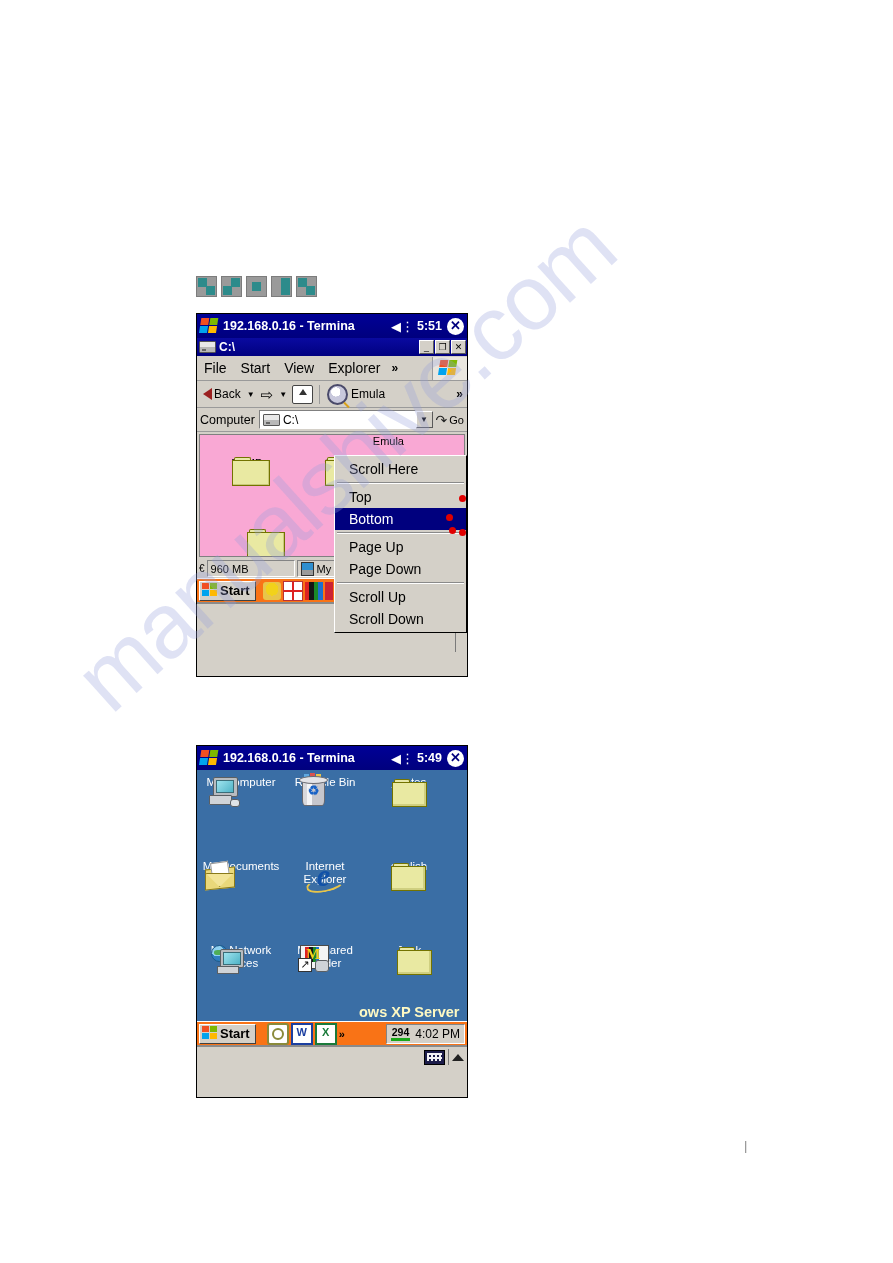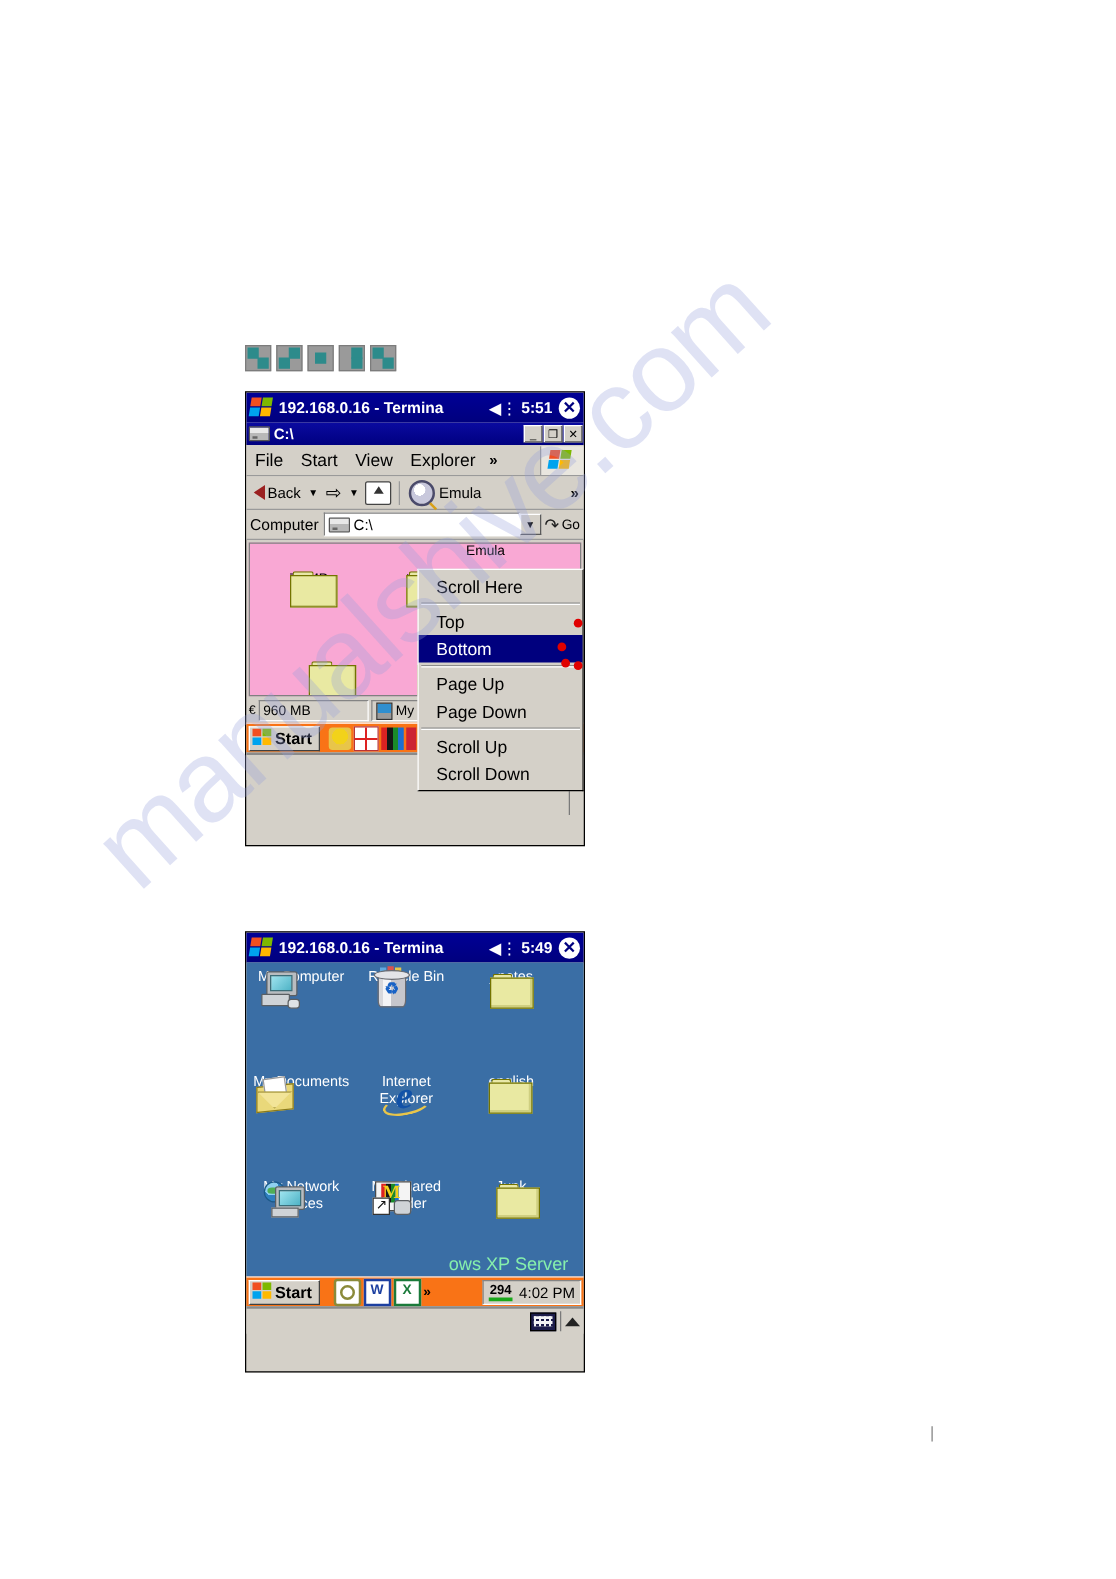--- a/index.html
+++ b/index.html
@@ -602,22 +602,22 @@
     background:#cfd3d7;border:1px solid #5b5f63;border-radius:3px;
   }
   .ico-shared .arrow {
     position:absolute;left:1px;top:14px;width:12px;height:12px;
     background:#fff;border:1px solid #333;
     font-size:11px;line-height:10px;color:#111;text-align:center;
   }
 
   .dk-overlay {
     position: absolute;
-    color: #86efac;
-    font-weight: normal;
+    color: #fef9c3;
+    font-weight: bold;
     white-space: nowrap;
     font-family: "Liberation Sans", sans-serif;
   }
 
   .tray {
     margin-left: auto;
     height: 20px;
     background: #d4d0c8;
     border: 1px solid #848484;
     border-right-color: #fff; border-bottom-color: #fff;

